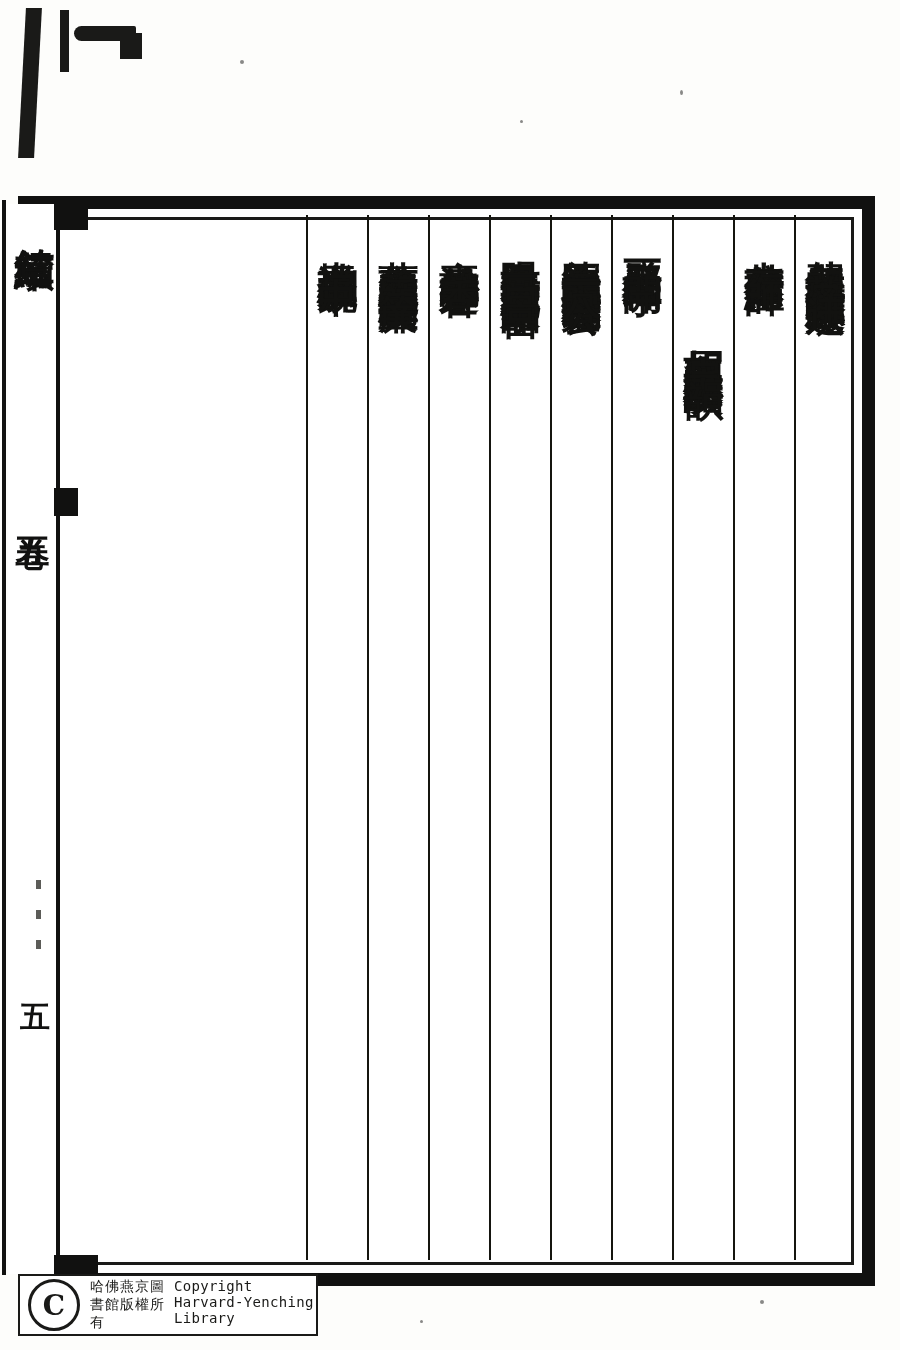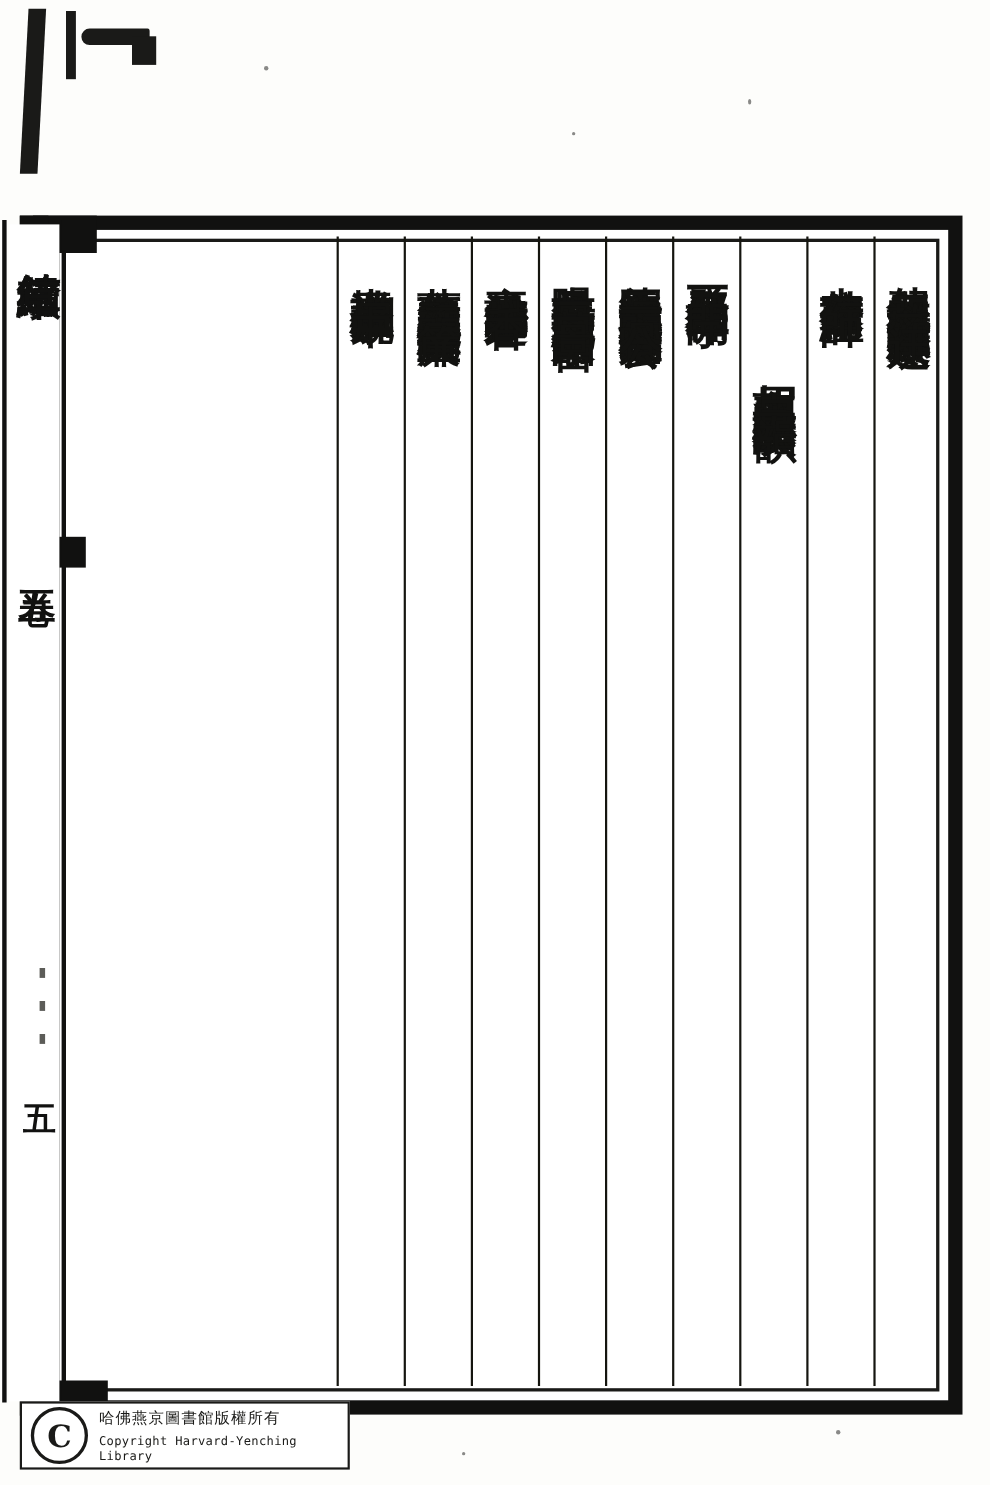--- a/index.html
+++ b/index.html
@@ -193,33 +193,33 @@
     justify-content: center;
     font-family: "DejaVu Serif", serif;
     font-size: 28px;
     font-weight: 700;
     color: #1a1a18;
     flex: 0 0 auto;
   }
   #stamp-lines {
     margin-left: 10px;
     display: flex;
-    flex-direction: column;
+    flex-direction: row;
     justify-content: center;
     gap: 5px;
   }
   #stamp-cn {
     font-family: "DejaVu Serif", serif;
     font-size: 14px;
     color: #1a1a18;
     letter-spacing: 1px;
   }
   #stamp-en {
     font-family: "DejaVu Sans Mono", monospace;
-    font-size: 11px;
+    font-size: 14px;
     color: #1a1a18;
     letter-spacing: .3px;
   }
 
   
   .gutter-dot {
     position: absolute;
     left: 36px;
     width: 5px;
     height: 9px;

